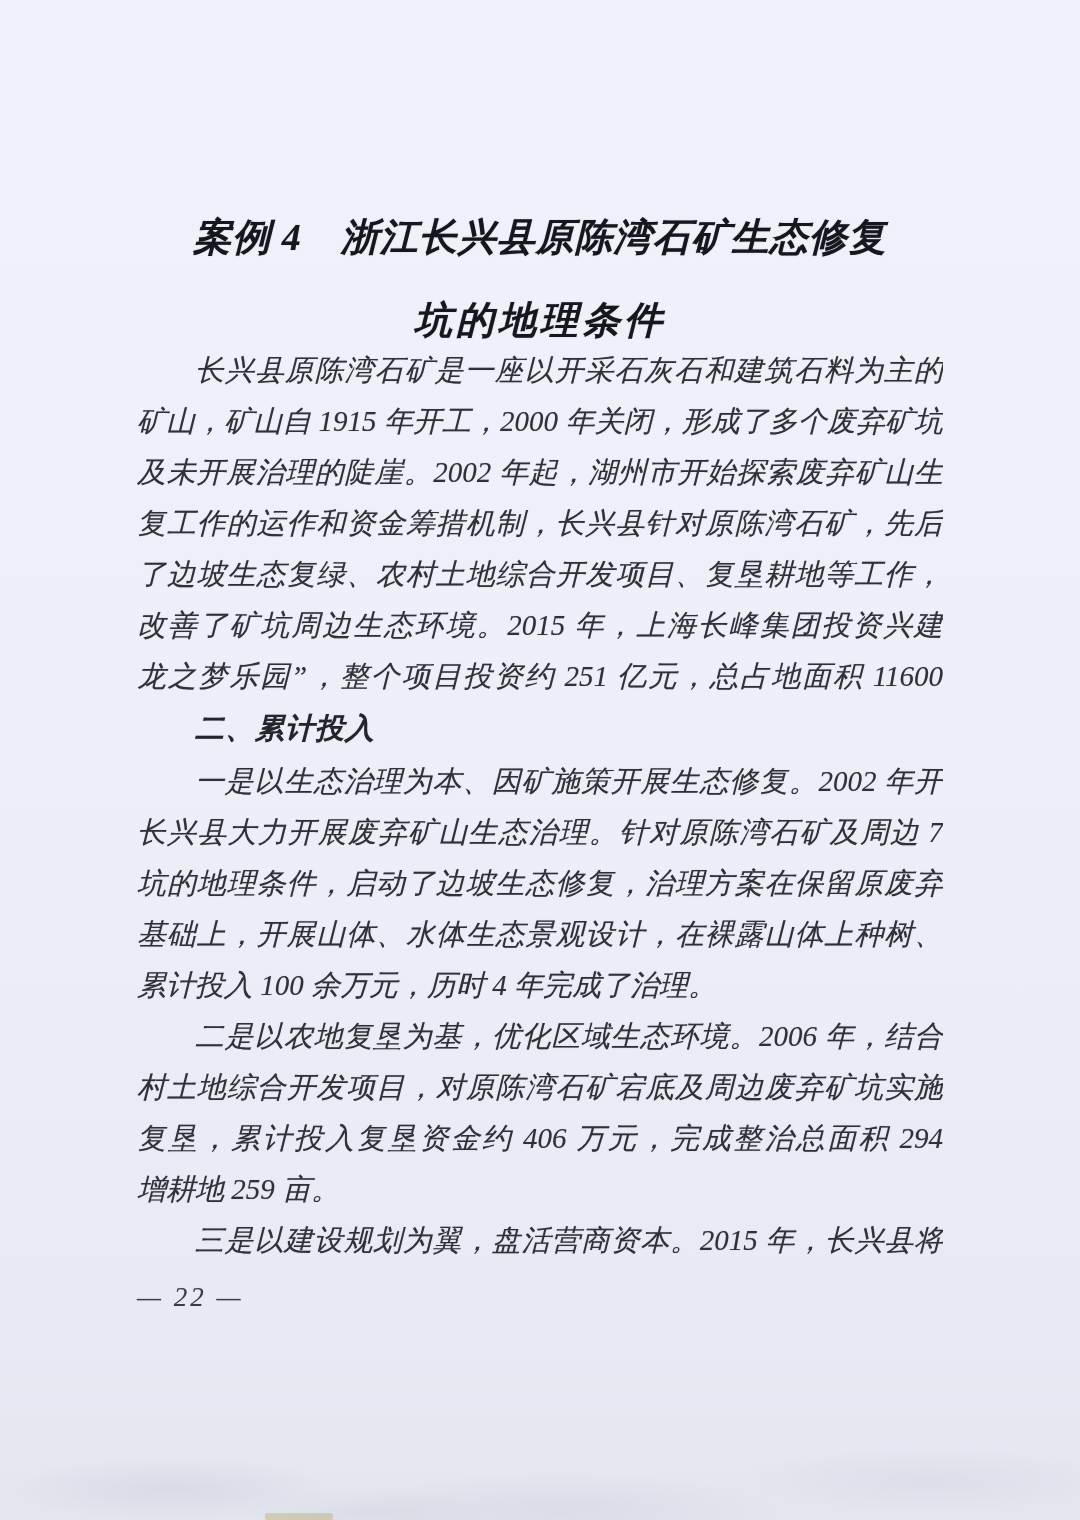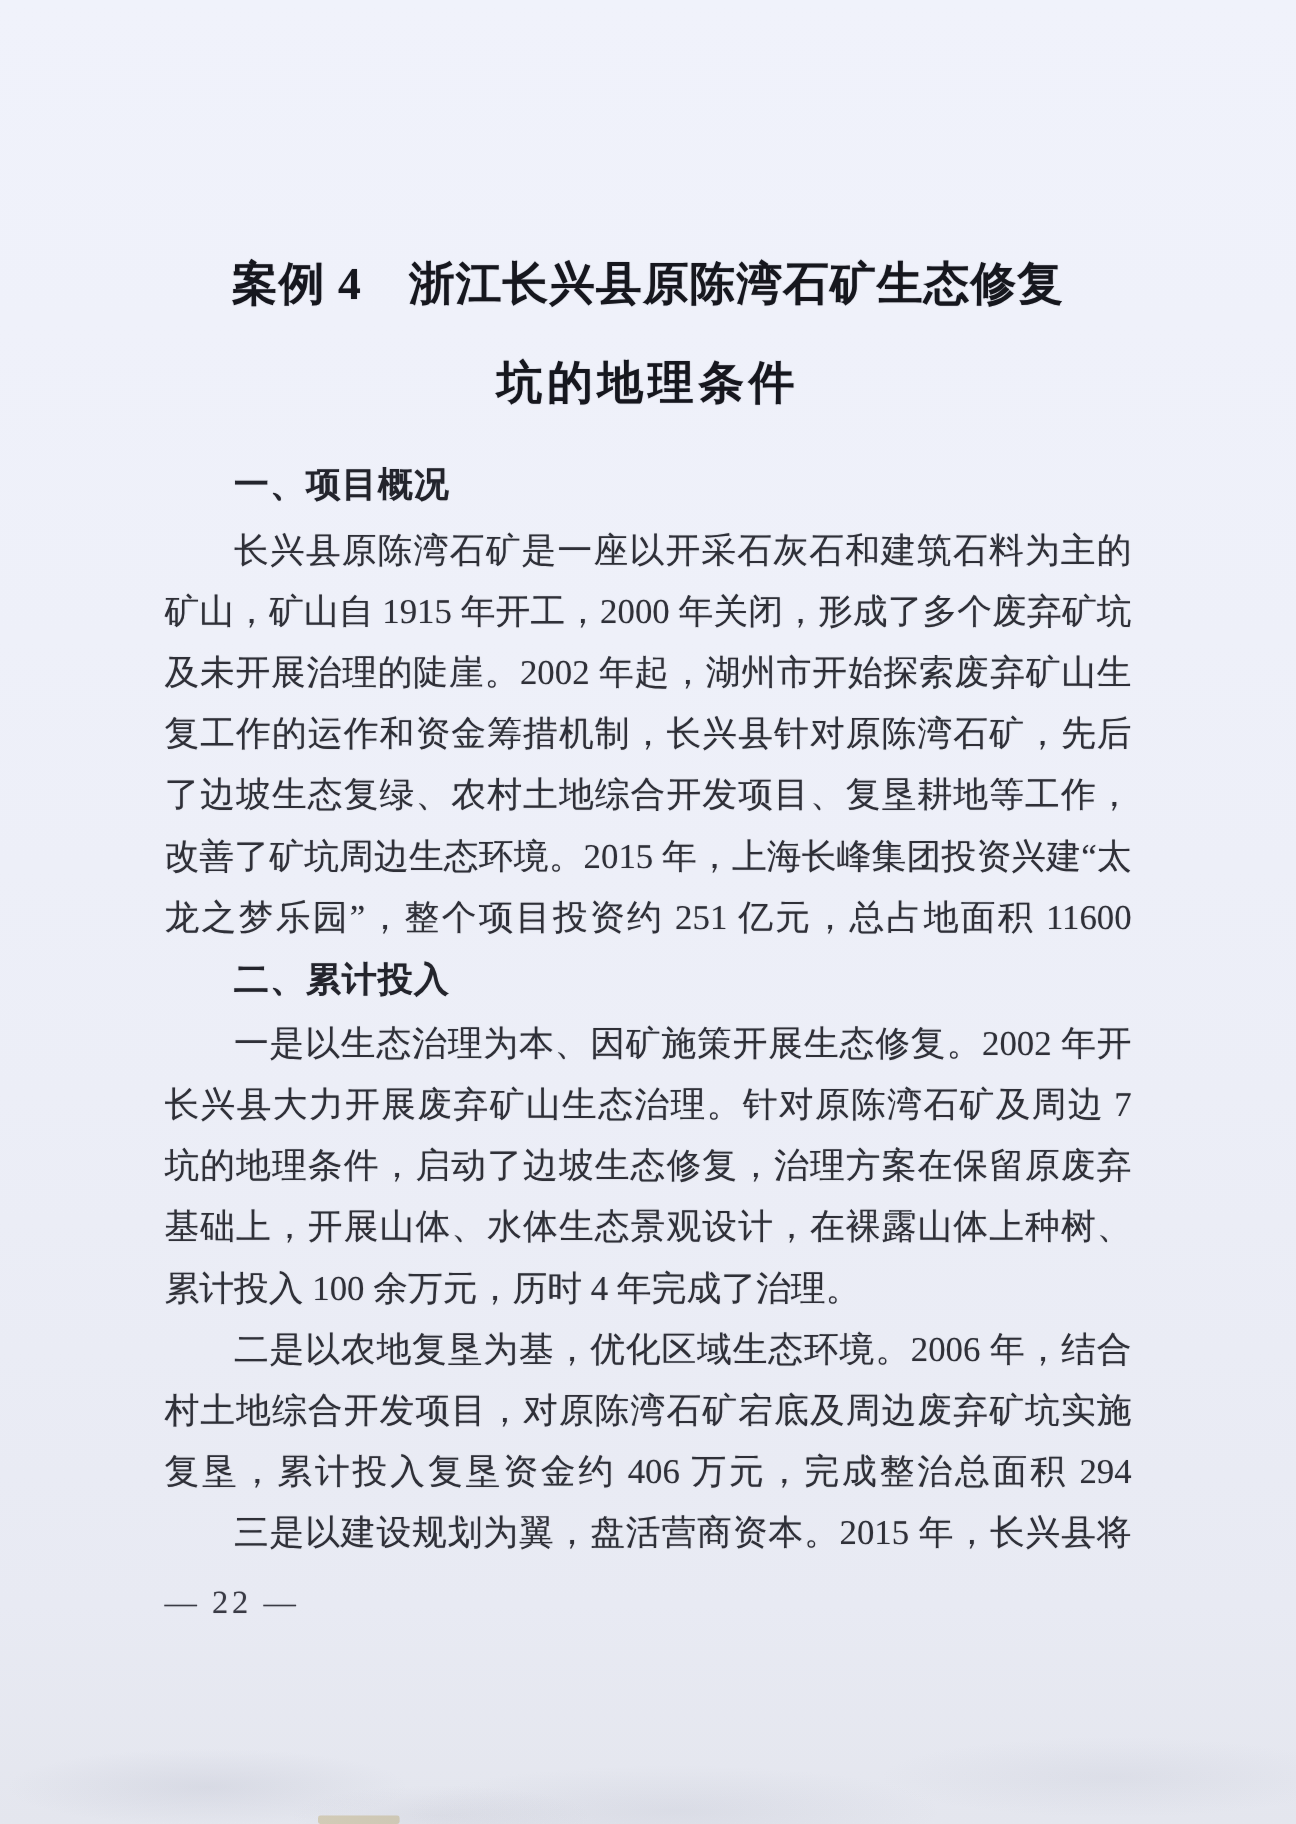--- a/index.html
+++ b/index.html
@@ -8,20 +8,21 @@
     background: #e9ebf4;
   }
   .page {
     position: relative;
     width: 1080px;
     height: 1520px;
     margin: 0 auto;
     overflow: hidden;
     background: linear-gradient(180deg, #f0f2fb 0%, #eef0f9 35%, #ecEEf7 60%, #e8eaf3 88%, #e4e6ee 100%);
     background-color: #edeff8;
+    font-style: italic;
   }
   
   .page::after {
     content: "";
     position: absolute;
     left: 0; right: 0; bottom: 0;
     height: 140px;
     pointer-events: none;
     background:
       radial-gradient(240px 46px at 16% 78%, rgba(148,152,172,0.16), transparent 70%),
@@ -102,21 +103,20 @@
 </head>
 <body>
 
 <div class="page">
   <div class="content">
     <div class="doc-title">
       <div class="t1">案例 4　浙江长兴县原陈湾石矿生态修复</div>
       <div class="t2">坑的地理条件</div>
     </div>
     <div>
-        <div class="heading h1">一、项目概况</div>
         <div class="para">
           <div class="line first fill">长兴县原陈湾石矿是一座以开采石灰石和建筑石料为主的老</div>
           <div class="line fill">矿山，矿山自 1915 年开工，2000 年关闭，形成了多个废弃矿坑以</div>
           <div class="line fill">及未开展治理的陡崖。2002 年起，湖州市开始探索废弃矿山生态修</div>
           <div class="line fill">复工作的运作和资金筹措机制，长兴县针对原陈湾石矿，先后启动</div>
           <div class="line fill">了边坡生态复绿、农村土地综合开发项目、复垦耕地等工作，有效</div>
           <div class="line fill">改善了矿坑周边生态环境。2015 年，上海长峰集团投资兴建“太湖</div>
           <div class="line last">龙之梦乐园”，整个项目投资约 251 亿元，总占地面积 11600 亩。</div>
         </div>
         <div class="heading h2">二、累计投入</div>
@@ -124,20 +124,21 @@
           <div class="line first fill">一是以生态治理为本、因矿施策开展生态修复。2002 年开始，</div>
           <div class="line fill">长兴县大力开展废弃矿山生态治理。针对原陈湾石矿及周边 7 个矿</div>
           <div class="line fill">坑的地理条件，启动了边坡生态修复，治理方案在保留原废弃矿坑</div>
           <div class="line fill">基础上，开展山体、水体生态景观设计，在裸露山体上种树、种竹，</div>
           <div class="line last">累计投入 100 余万元，历时 4 年完成了治理。</div>
         </div>
         <div class="para">
           <div class="line first fill">二是以农地复垦为基，优化区域生态环境。2006 年，结合农</div>
           <div class="line fill">村土地综合开发项目，对原陈湾石矿宕底及周边废弃矿坑实施矿地</div>
           <div class="line fill">复垦，累计投入复垦资金约 406 万元，完成整治总面积 294 亩，新</div>
+          <div class="line last">增耕地 259 亩。</div>
         </div>
         <div class="para">
           <div class="line first fill">三是以建设规划为翼，盘活营商资本。2015 年，长兴县将原</div>
         </div>
       </div>
     <div class="page-number">— 22 —</div>
   </div>
   <div class="bottom-sliver"></div>
 </div>
 

